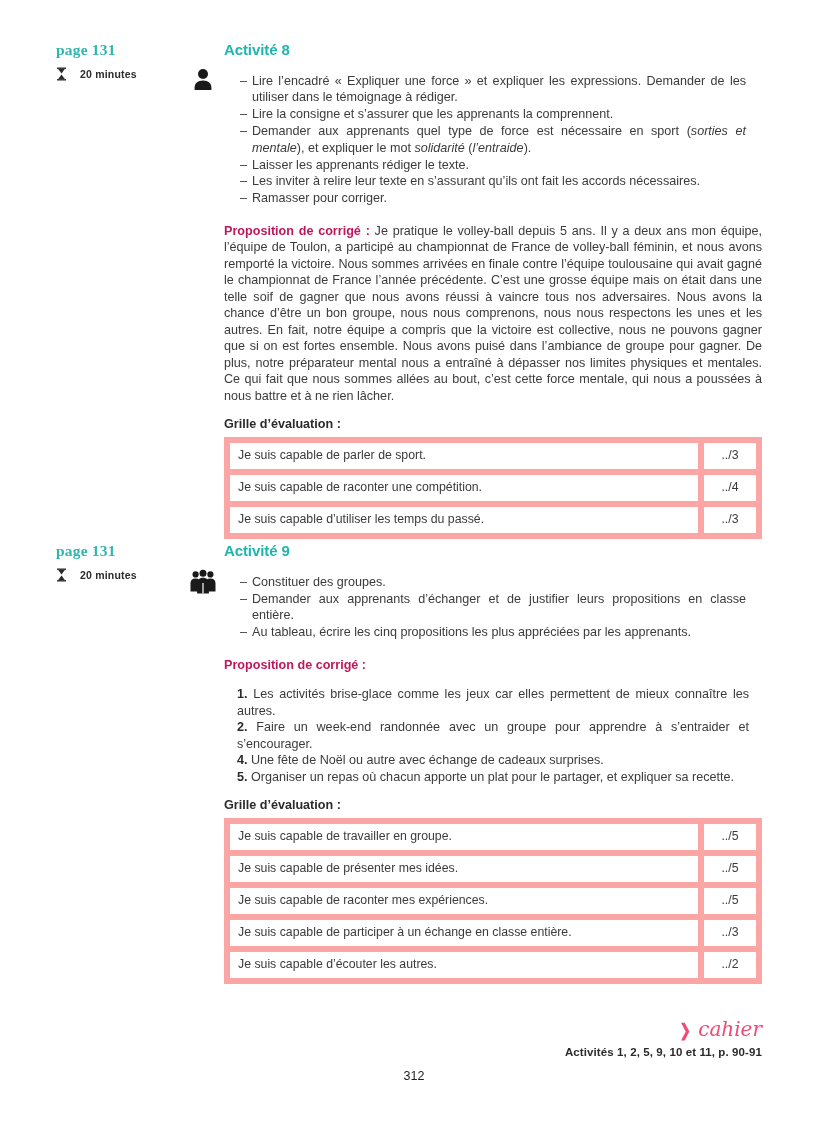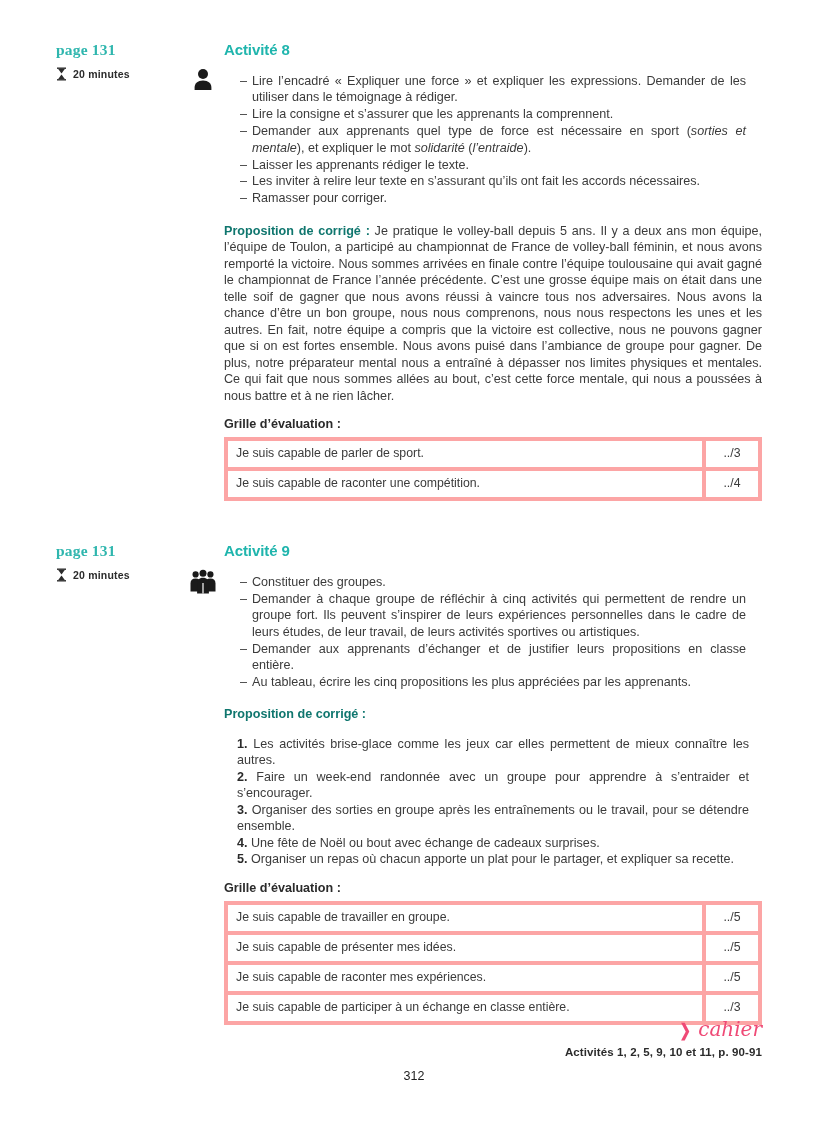--- a/index.html
+++ b/index.html
@@ -43,21 +43,21 @@
     font-weight: bold;
     font-size: 15.5px;
     color: #2fb6ae;
     letter-spacing: 0.2px;
     line-height: 1;
     margin: 0 0 9px 0;
   }
   .duration {
     display: flex;
     align-items: center;
-    gap: 6px;
+    gap: 13px;
     font-size: 10.5px;
     font-weight: bold;
     color: #2b2b2b;
     letter-spacing: 0.2px;
   }
   .hourglass-icon {
     display: inline-block;
     width: 11px;
     height: 14px;
     position: relative;
@@ -114,21 +114,21 @@
   .instructions li em { font-style: italic; }
 
   .corrige {
     margin-top: 9px;
     font-size: 12.6px;
     line-height: 16.5px;
     text-align: justify;
     color: #3b3b3b;
   }
   .corrige-label {
-    color: #0f766e;
+    color: #be185d;
     font-weight: bold;
   }
   .numlist {
     margin: 13px;
     padding: 0;
     list-style: none;
   }
   .numlist li {
     font-size: 12.6px;
     line-height: 16.5px;
@@ -147,21 +147,21 @@
     margin-top: 13px;
     margin-bottom: 6px;
   }
 
   table.grille {
     border-collapse: collapse;
     width: 538px;
     table-layout: fixed;
   }
   table.grille td {
-    border: 4px solid #fca5a5;
+    border: 6px solid #fca5a5;
     font-size: 12.3px;
     line-height: 15px;
     color: #3b3b3b;
     padding: 5px 8px 6px 8px;
     height: 13px;
   }
   table.grille td.score {
     width: 48px;
     text-align: center;
     padding-left: 2px;
@@ -263,20 +263,24 @@
       <table class="grille">
         <tbody>
           <tr>
             <td>Je suis capable de parler de sport.</td>
             <td class="score">../3</td>
           </tr>
           <tr>
             <td>Je suis capable de raconter une compétition.</td>
             <td class="score">../4</td>
           </tr>
+          <tr>
+            <td>Je suis capable d’utiliser les temps du passé.</td>
+            <td class="score">../3</td>
+          </tr>
         </tbody>
       </table>
     </div>
   </div>
 
   <div class="activity act9">
 
     <div class="sidebar">
       <div class="page-ref">page 131</div>
       <div class="duration">
@@ -307,32 +311,30 @@
           <path d="M12.4 14 L13.6 14 L13.6 24.4 L12.4 24.4 Z" fill="#ffffff"></path>
         </svg>
       </span>
     </div>
 
     <div class="content">
       <h2 class="act-title">Activité 9</h2>
 
       <ul class="instructions">
         <li>Constituer des groupes.</li>
-        <li>Demander à chaque groupe de réfléchir à cinq activités qui permettent de rendre un groupe fort. Ils peuvent s’inspirer de leurs expériences personnelles dans le cadre de leurs études, de leur travail, de leurs activités sportives ou artistiques.</li>
         <li>Demander aux apprenants d’échanger et de justifier leurs propositions en classe entière.</li>
         <li>Au tableau, écrire les cinq propositions les plus appréciées par les apprenants.</li>
       </ul>
 
       <div class="corrige">
         <div class="corrige-label">Proposition de corrigé :</div>
         <ul class="numlist">
           <li><span class="num">1.</span> <span>Les activités brise-glace comme les jeux car elles permettent de mieux connaître les autres.</span></li>
           <li><span class="num">2.</span> <span>Faire un week-end randonnée avec un groupe pour apprendre à s’entraider et s’encourager.</span></li>
-          <li><span class="num">3.</span> <span>Organiser des sorties en groupe après les entraînements ou le travail, pour se détendre ensemble.</span></li>
-          <li><span class="num">4.</span> <span>Une fête de Noël ou bout avec échange de cadeaux surprises.</span></li>
+          <li><span class="num">4.</span> <span>Une fête de Noël ou autre avec échange de cadeaux surprises.</span></li>
           <li><span class="num">5.</span> <span>Organiser un repas où chacun apporte un plat pour le partager, et expliquer sa recette.</span></li>
         </ul>
       </div>
 
       <div class="grille-label">Grille d’évaluation :</div>
 
       <table class="grille">
         <tbody>
           <tr>
             <td>Je suis capable de travailler en groupe.</td>
@@ -342,20 +344,24 @@
             <td>Je suis capable de présenter mes idées.</td>
             <td class="score">../5</td>
           </tr>
           <tr>
             <td>Je suis capable de raconter mes expériences.</td>
             <td class="score">../5</td>
           </tr>
           <tr>
             <td>Je suis capable de participer à un échange en classe entière.</td>
             <td class="score">../3</td>
+          </tr>
+          <tr>
+            <td>Je suis capable d’écouter les autres.</td>
+            <td class="score">../2</td>
           </tr>
         </tbody>
       </table>
     </div>
   </div>
 
   <div class="footer-ref">
     <div class="cahier-line">
       <span class="cahier-arrow">❯</span>
       <span class="cahier-word">cahier</span>

